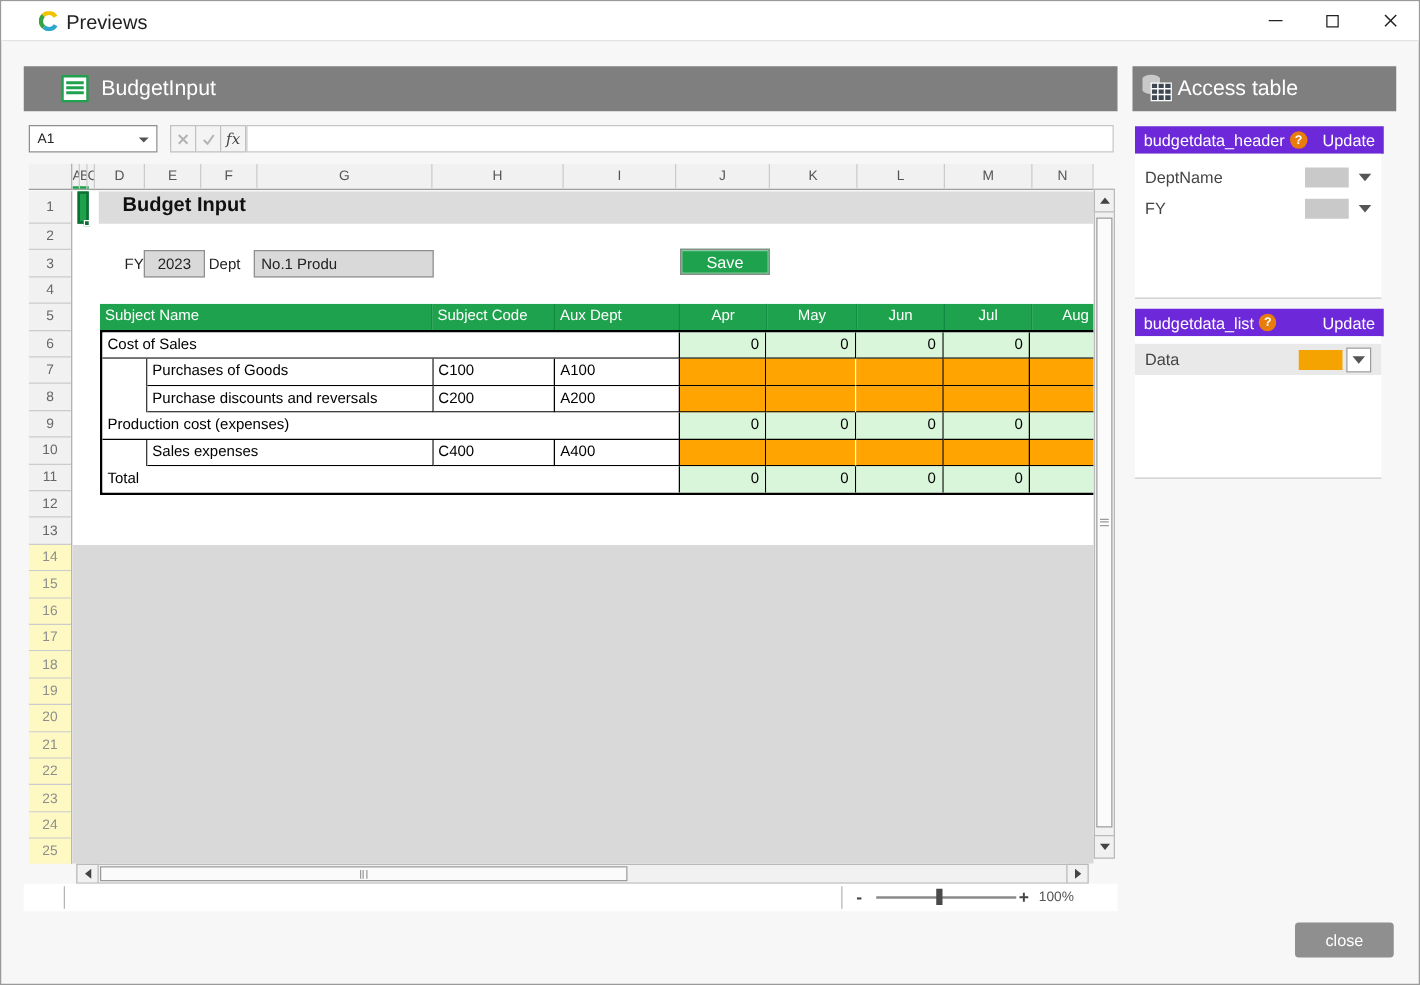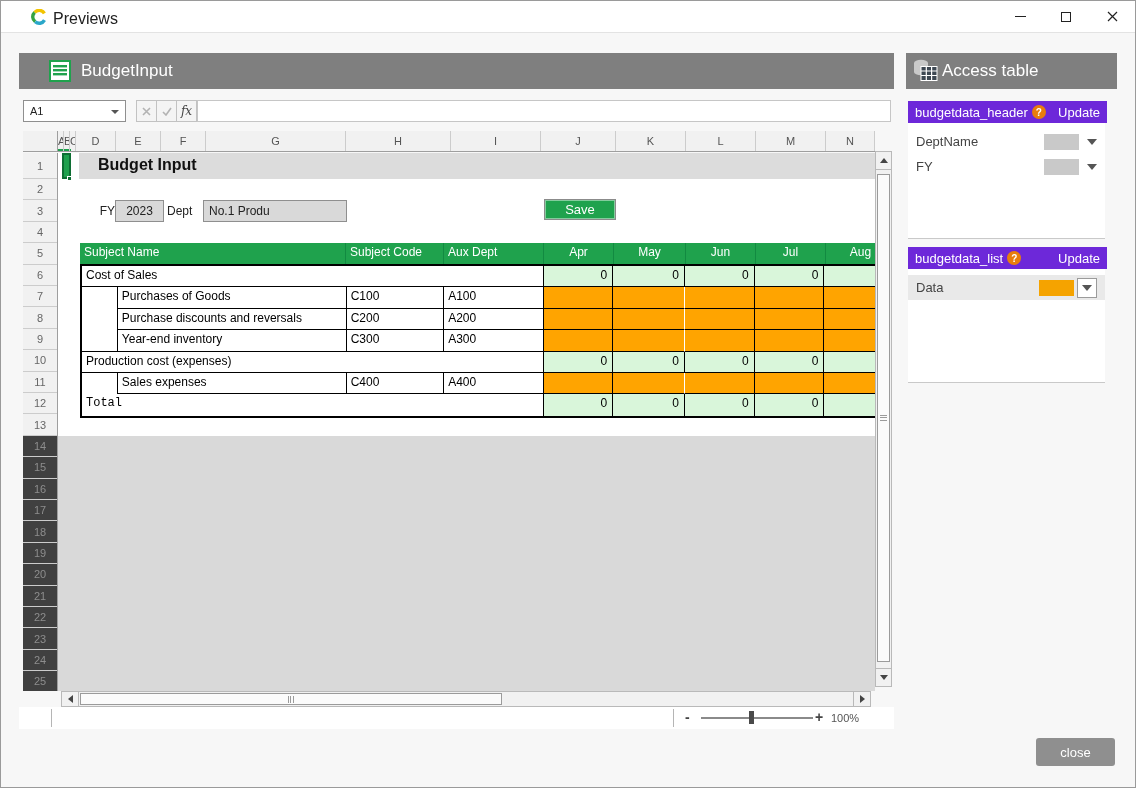--- a/index.html
+++ b/index.html
@@ -28,21 +28,21 @@
   .fx-label { font-size:12px; font-style:italic; font-family:"DejaVu Serif",serif; color:#444; }
   .fbar-input { position:absolute; left:178px; top:47px; width:694px; height:22px; background:#fff; border:1px solid #c6c6c6; font-size:11px; padding:0 4px; }
 
   
   .corner { position:absolute; left:4px; top:78px; width:35px; height:21px; background:#f1f1f1; border-right:1px solid #9e9e9e; border-bottom:1px solid #9e9e9e; }
   .colheaders { position:absolute; left:39px; top:78px; width:817px; height:21px; background:#f1f1f1; border-bottom:1px solid #9e9e9e; overflow:hidden; }
   .colhdr { position:absolute; top:0; height:20px; border-right:1px solid #cccccc; color:#555; font-size:11px; text-align:center; line-height:20px; overflow:hidden; }
   .colsel { position:absolute; left:0; top:18px; width:13px; height:3px; background:#1fa04d; }
   .rowheaders { position:absolute; left:4px; top:100px; width:35px; height:538px; background:#f1f1f1; border-right:1px solid #9e9e9e; overflow:hidden; }
   .rowhdr { position:absolute; left:0; width:34px; border-bottom:1px solid #cccccc; color:#666; font-size:11px; text-align:center; display:flex; align-items:center; justify-content:center; }
-  .rowhdr.dim { background:#404040; color:#8d8d8d; }
+  .rowhdr.dim { background:#fef9c3; color:#8d8d8d; }
 
   
   .canvas { position:absolute; left:39px; top:100px; width:817px; height:538px; background:#fff; overflow:hidden; }
   .unused { position:absolute; left:0; top:283px; width:817px; height:255px; background:#d9d9d9; }
   .titleband { position:absolute; left:21px; top:0; width:796px; height:26px; background:#dcdcdc; }
   .page-title { position:absolute; left:40px; top:3px; font-size:16px; font-weight:bold; color:#111; }
   .a1cell { position:absolute; left:4px; top:0; width:9px; height:26px; background:#1fa04d; border:2px solid #0e6e33; }
   .a1handle { position:absolute; left:9px; top:23px; width:5px; height:5px; background:#0e6e33; border:1px solid #fff; }
   .flabel { position:absolute; font-size:12px; color:#222; }
   .gbox { position:absolute; height:22px; background:#d9d9d9; border:1px solid #8f8f8f; font-size:12px; color:#222; display:flex; align-items:center; }
@@ -264,52 +264,41 @@
               <div class="tc indent nob" style="width: 36px;"></div>
               <div class="tc" style="width: 230px;">Purchase discounts and reversals</div>
               <div class="tc" style="width: 98px;">C200</div>
               <div class="tc" style="width: 100px;">A200</div>
               <div class="tc orange m0" style="width: 70px;"></div>
               <div class="tc orange m1" style="width: 72px;"></div>
               <div class="tc orange m2" style="width: 70px;"></div>
               <div class="tc orange m3" style="width: 70px;"></div>
               <div class="tc orange m4" style="width: 70px;"></div>
             </div>
-            <div class="trow detail">
-              <div class="tc indent" style="width: 36px;"></div>
-              <div class="tc" style="width: 230px;">Year-end inventory</div>
-              <div class="tc" style="width: 98px;">C300</div>
-              <div class="tc" style="width: 100px;">A300</div>
-              <div class="tc orange m0" style="width: 70px;"></div>
-              <div class="tc orange m1" style="width: 72px;"></div>
-              <div class="tc orange m2" style="width: 70px;"></div>
-              <div class="tc orange m3" style="width: 70px;"></div>
-              <div class="tc orange m4" style="width: 70px;"></div>
-            </div>
             <div class="trow group">
               <div class="tc" style="width: 464px;">Production cost (expenses)</div>
               <div class="tc num m0" style="width: 70px;">0</div>
               <div class="tc num m1" style="width: 72px;">0</div>
               <div class="tc num m2" style="width: 70px;">0</div>
               <div class="tc num m3" style="width: 70px;">0</div>
               <div class="tc num m4" style="width: 70px;"></div>
             </div>
             <div class="trow detail">
               <div class="tc indent nob" style="width: 36px;"></div>
               <div class="tc" style="width: 230px;">Sales expenses</div>
               <div class="tc" style="width: 98px;">C400</div>
               <div class="tc" style="width: 100px;">A400</div>
               <div class="tc orange m0" style="width: 70px;"></div>
               <div class="tc orange m1" style="width: 72px;"></div>
               <div class="tc orange m2" style="width: 70px;"></div>
               <div class="tc orange m3" style="width: 70px;"></div>
               <div class="tc orange m4" style="width: 70px;"></div>
             </div>
             <div class="trow total">
-              <div class="tc" style="width: 464px; font-family: Liberation Mono, monospace;">Total</div>
+              <div class="tc" style="width: 464px;">Total</div>
               <div class="tc num m0" style="width: 70px;">0</div>
               <div class="tc num m1" style="width: 72px;">0</div>
               <div class="tc num m2" style="width: 70px;">0</div>
               <div class="tc num m3" style="width: 70px;">0</div>
               <div class="tc num m4" style="width: 70px;"></div>
             </div>
           </div>
       </div>
 
       <div class="unused"></div>

